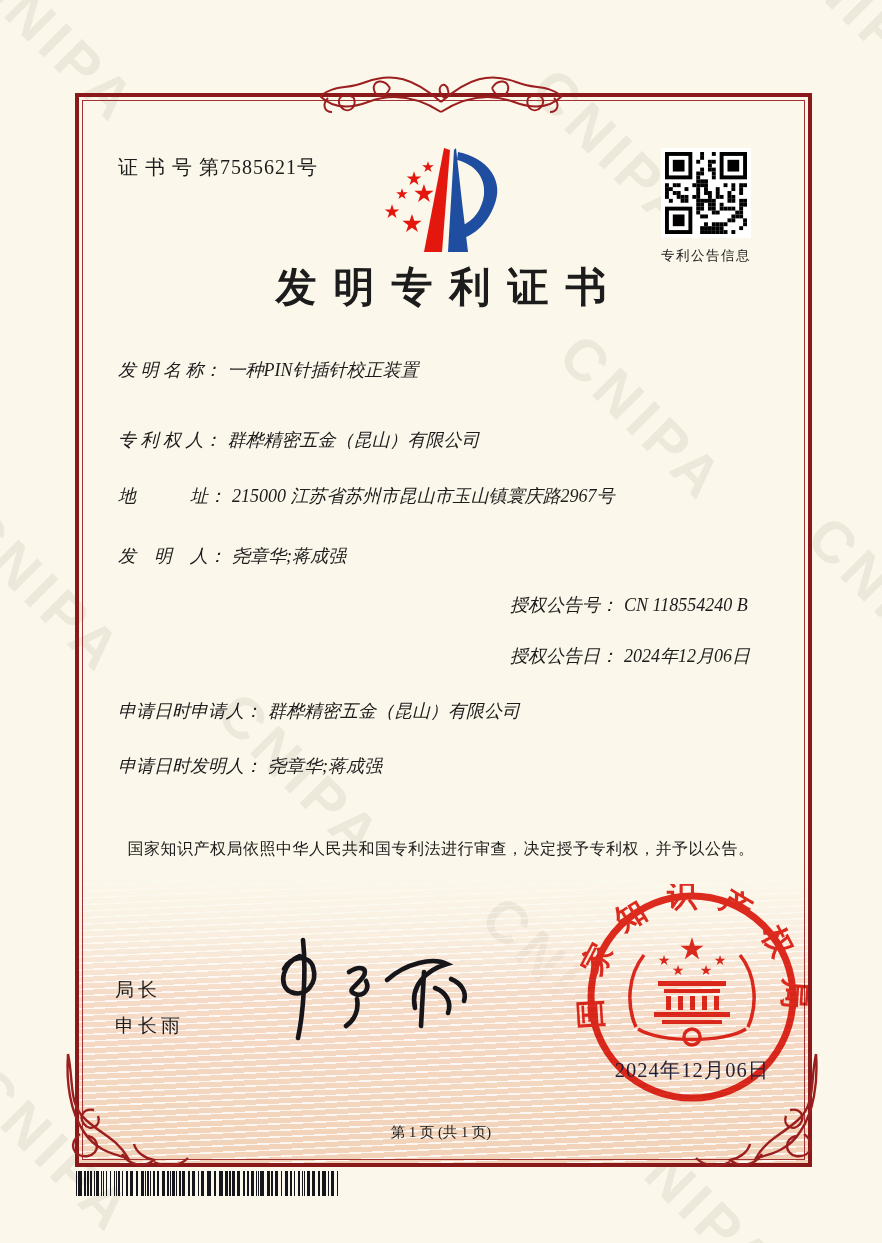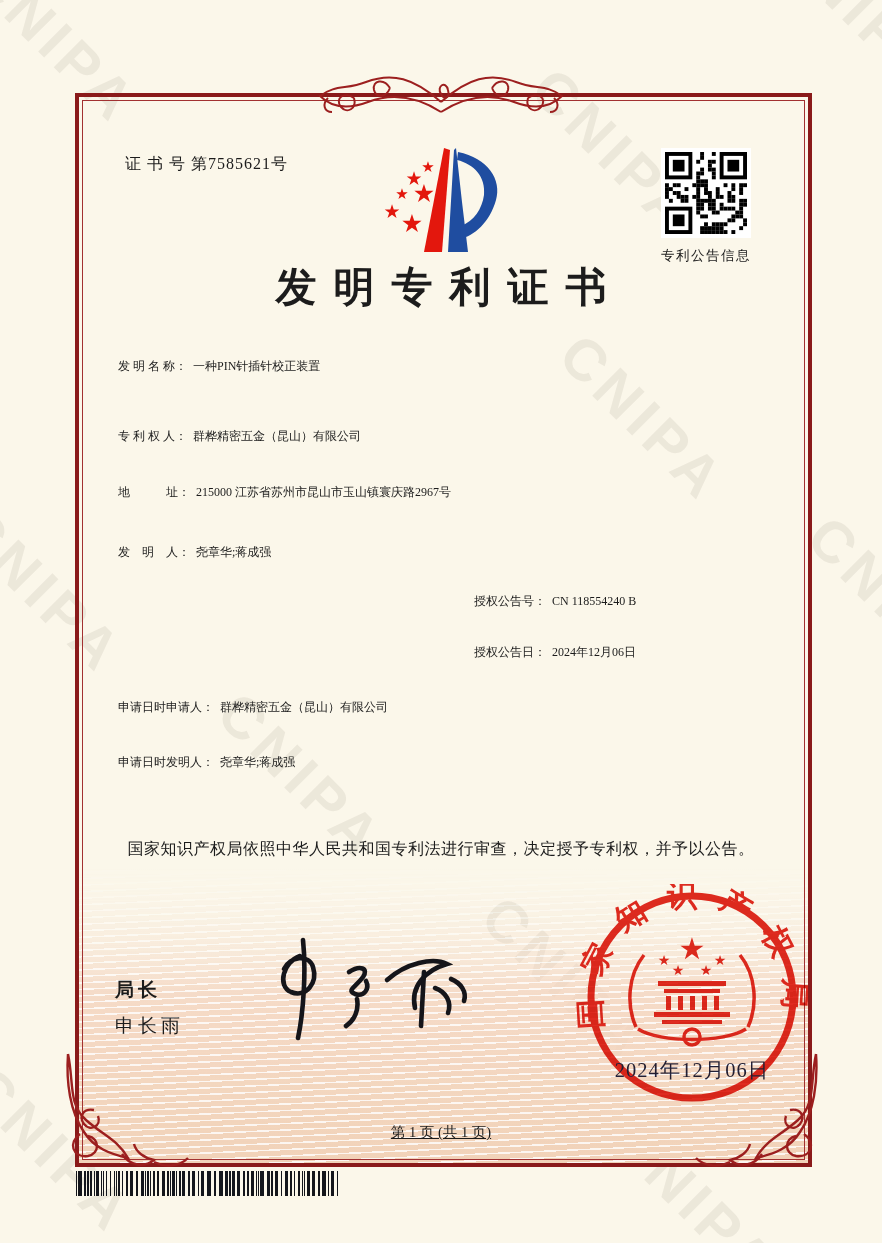--- a/index.html
+++ b/index.html
@@ -34,40 +34,40 @@
   .frame{
     position:absolute; z-index:2; left:75px; top:93px; width:729px; height:1066px;
     border:4px solid #8a1a1a;
   }
   .frame::after{
     content:""; position:absolute; inset:3px; border:1px solid #a23131;
   }
   .orn{position:absolute; z-index:3;}
   
   .abs{position:absolute; z-index:4; white-space:nowrap;}
-  .cert-no{left:125px; top:154px; font-size:16px; letter-spacing:1px;}
+  .cert-no{left:118px; top:154px; font-size:20px; letter-spacing:1px;}
   .logo{left:372px; top:142px;}
   .qr-wrap{left:650px; top:148px; width:112px; text-align:center;}
   .qr-box{display:inline-block; background:#fff; padding:4px; line-height:0;}
   .qr-caption{margin-top:9px; font-size:13.5px; letter-spacing:1.5px;text-align:center;}
   .title{left:0; top:260px; width:100%; text-align:center;
          font-size:41px; font-weight:bold; letter-spacing:17px; padding-left:17px;
          box-sizing:border-box;}
-  .row{left:118px; font-size:12px;}
-  .row.c2{left:474px;}
+  .row{left:118px; font-size:18px;font-style:italic;}
+  .row.c2{left:510px;}
   .r1{top:358px}.r2{top:428px}.r3{top:484px}.r4{top:544px}
   .r5{top:593px}.r6{top:644px}.r7{top:699px}.r8{top:754px}
   .fvalue{margin-left:6px;}
   .legal{left:0; top:832px; width:100%; text-align:center; white-space:normal;
          font-size:16px; line-height:34px; letter-spacing:.5px;}
-  .director-title{left:115px; top:977px; font-size:19px; letter-spacing:4px;font-weight:bold;}
+  .director-title{left:115px; top:977px; font-size:19px; letter-spacing:4px;}
   .director-name{left:115px; top:1013px; font-size:19px; letter-spacing:4px;}
   .signature{left:245px; top:928px; z-index:4;}
   .seal{left:576px; top:884px; z-index:5; mix-blend-mode:multiply; opacity:.96;}
-  .page-no{left:0; top:1123px; width:100%; text-align:center; font-size:14.5px;text-decoration:underline;}
+  .page-no{left:0; top:1123px; width:100%; text-align:center; font-size:14.5px;}
   .barcode{left:76px; top:1171px; z-index:4; line-height:0;}
 </style>
 </head>
 <body>
 
 <div class="page">
 
   <span class="wm wm1">CNIPA</span>
   <span class="wm wm2">CNIPA</span>
   <span class="wm wm3">CNIPA</span>

